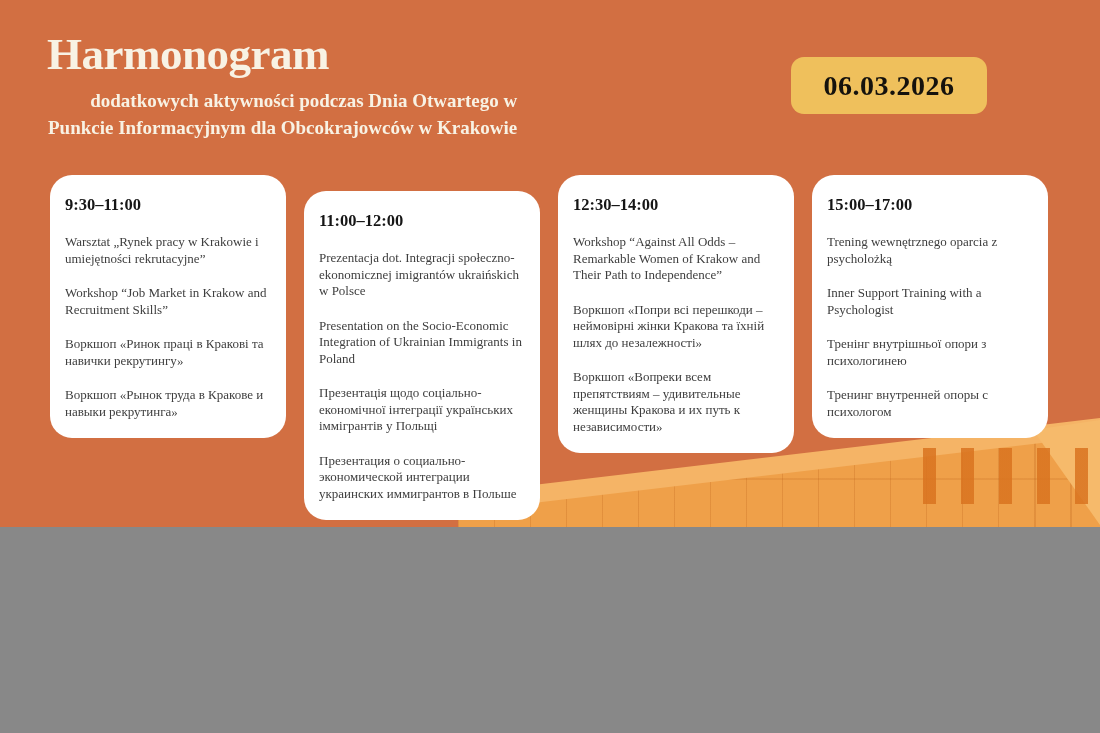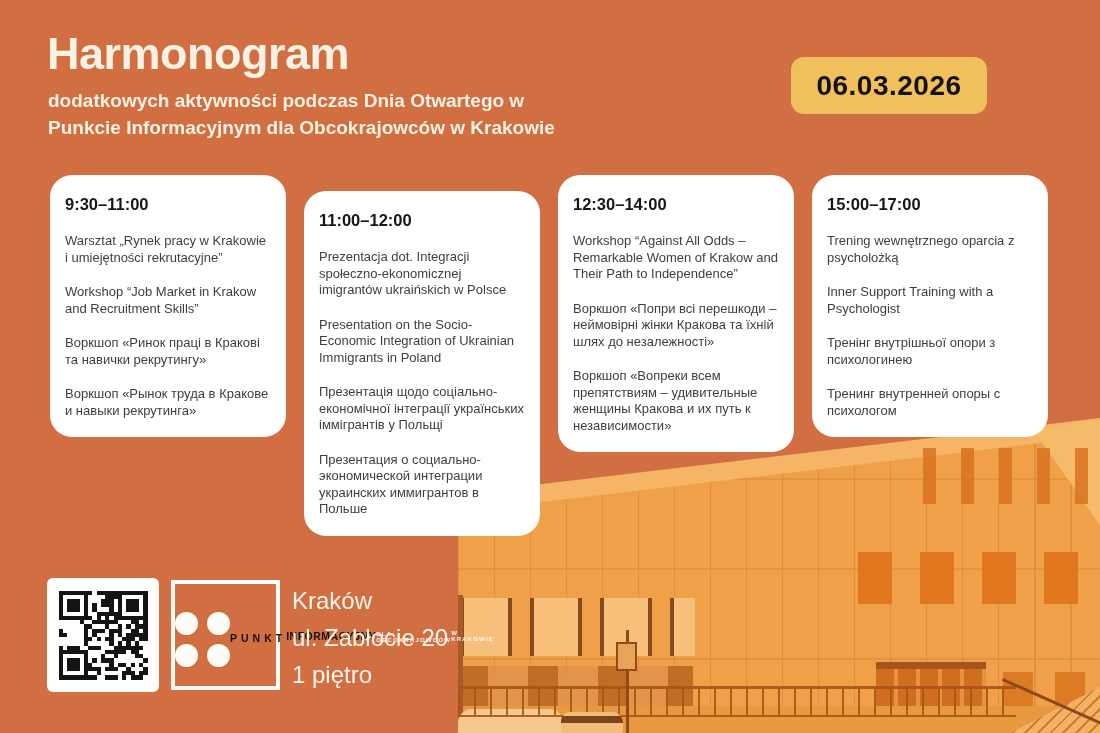--- a/index.html
+++ b/index.html
@@ -2,28 +2,28 @@
 <html style="--background: #d26f42; --badge: #efc05c; --badge-text: #15120d; --card: #ffffff; --title-text: #f8f2e4; --body-text: #3e3e3e; --time-text: #161616; --photo-amber: #efa049; --address-text: #fbf5ea; --logo-border: #fdfcf7; --qr-dark: #141414;"><head>
 <meta charset="utf-8">
 <style>
   :root{
     --background:#d26f42; --badge:#efc05c; --badge-text:#15120d; --card:#ffffff;
     --title-text:#f8f2e4; --body-text:#3e3e3e; --time-text:#161616;
     --photo-amber:#efa049; --address-text:#fbf5ea; --logo-border:#fdfcf7; --qr-dark:#141414;
   }
   html,body{margin:0;padding:0;background:#888;}
   .poster{
-    position:relative; width:1100px; height:733px; overflow:hidden;
-    background:var(--background); font-family:Liberation Sans, sans-serif;
+    position:relative; width:1100px; height:527px; overflow:hidden;
+    background:var(--background); font-family:Liberation Serif, serif;
   }
   
   .title{position:absolute; left:47px; top:28px; margin:0; font-size:45px; font-weight:bold;
     color:var(--title-text); letter-spacing:-.5px;}
   .subtitle{position:absolute; left:48px; top:87px; font-size:19px; font-weight:bold;
-    color:var(--title-text); line-height:27px;}
+    color:var(--title-text); line-height:27px;text-align:right;}
   .date-badge{position:absolute; left:791px; top:57px; width:196px; height:57px; border-radius:13px;
     background:var(--badge); color:var(--badge-text); font-size:28px; font-weight:800;
     display:flex; align-items:center; justify-content:center; letter-spacing:.5px; z-index:3;}
   
   .card{position:absolute; top:175px; width:236px; background:var(--card); border-radius:22px;
     padding:20px 15px 16px 15px; box-sizing:border-box; z-index:2;}
   .card-1{left:50px;} .card-2{left:304px;margin-top:16px;} .card-3{left:558px;} .card-4{left:812px;}
   .time{margin:0 0 19px 0; font-size:16.5px; font-weight:bold; color:var(--time-text);}
   .card p{margin:0 0 18px 0; font-size:13px; line-height:1.27; color:var(--body-text);}
   .card p:last-child{margin-bottom:2px;}

